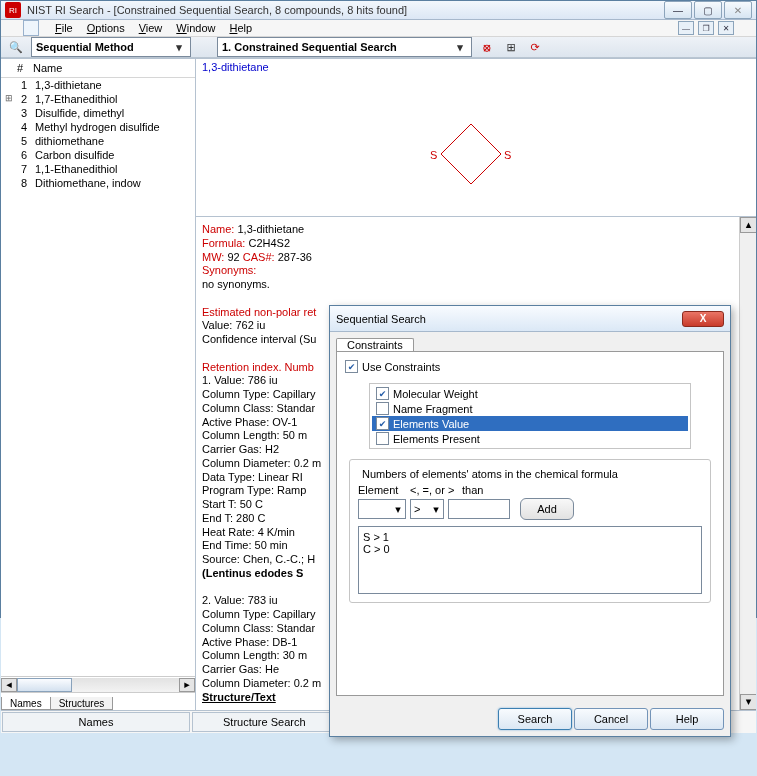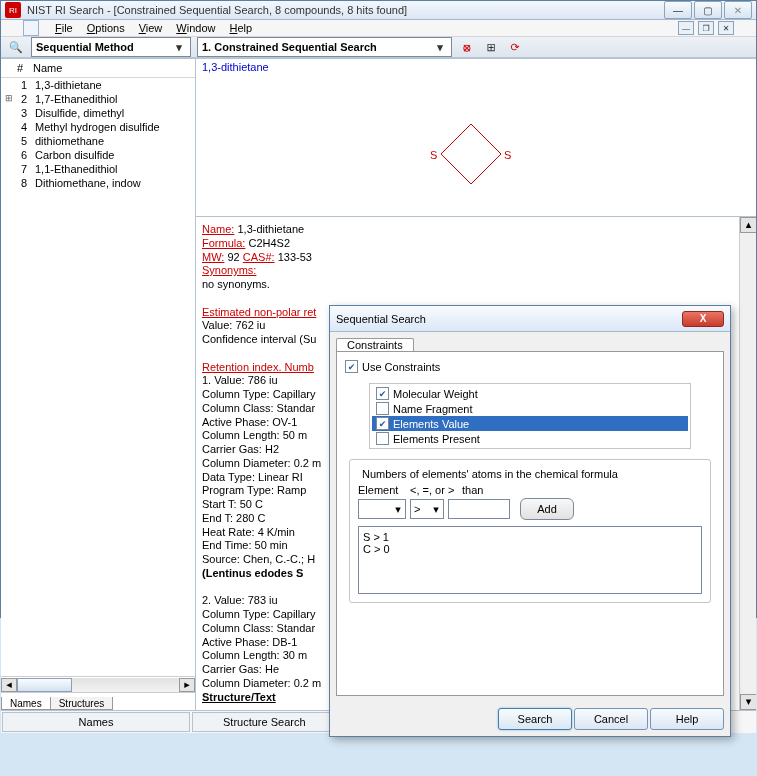--- a/index.html
+++ b/index.html
@@ -18,21 +18,21 @@
 .menubar span u { text-decoration: underline; }
 .menubar .mdibtn { width:16px; height:14px; border:1px solid #8ca4bb; background:#e8f0f8; margin-left:2px; display:flex; align-items:center; justify-content:center; font-size:8px; color:#334;}
 .menubar .spacer { flex:1; }
 
 .toolbar { height: 26px; background:linear-gradient(#eef2f7,#dde5ee); border-bottom:1px solid #b9c5d1; display:flex; align-items:center; padding:0 6px; gap:6px;}
 .toolbar .icon { width:18px; height:18px; display:flex; align-items:center; justify-content:center; color:#333;}
 .combo { background:#fff; border:1px solid #7a8a9c; height:20px; display:flex; align-items:center; padding:0 4px; }
 .combo .cval { flex:1; white-space:nowrap; overflow:hidden; }
 .combo .carrow { width:14px; text-align:center; color:#333; }
 .combo.method { width:160px; font-weight:bold;}
-.combo.search { width:255px; font-weight:bold;}
+.combo.search { width:255px; font-weight:bold;margin-left:20px;}
 
 .client { flex:1; display:flex; border-top:1px solid #b5c2d0; background:#fff; position:relative; }
 .left-pane { width:195px; border-right:1px solid #b5c2d0; display:flex; flex-direction:column;}
 .hitlist-head { display:flex; border-bottom:1px solid #d6d6d6; padding:3px 4px; }
 .hitlist-head .colnum { width:28px; text-align:right; padding-right:10px;}
 .hitlist { flex:1; overflow:auto; }
 .hitrow { display:flex; padding:1px 4px; }
 .hitrow .exp { width:12px; color:#666; font-size:9px;}
 .hitrow .num { width:18px; text-align:right; padding-right:8px;}
 .hitrow .nm { white-space:nowrap;}
@@ -42,21 +42,21 @@
 .hscroll .thumb { position:absolute; left:0; top:0; width:55px; height:14px; background:linear-gradient(#fafcff,#d4e1ef); border:1px solid #89a2bb;}
 .tabs-bottom { height:18px; display:flex; align-items:flex-end; border-top:1px solid #ccc;}
 .tab { border:1px solid #999; border-top:none; padding:1px 8px 0 8px; background:#f3f3f3; margin-right:-1px; font-size:10px;}
 .tab.active { background:#fff;}
 
 .right-pane { flex:1; display:flex; flex-direction:column; position:relative;}
 .structure-view { height:158px; border-bottom:1px solid #b5c2d0; position:relative;}
 .molname { position:absolute; top:2px; left:6px; color:#00c; }
 .mol { position:absolute; top:60px; left:230px; }
 .detail { flex:1; overflow:auto; padding:6px; font-size:11px; line-height:1.25; position:relative;}
-.detail .red { color:#c00; text-decoration:underline;}
+.detail .red { color:#c00; }
 .detail .bolt { font-weight:bold; }
 .vscroll { position:absolute; right:0; top:0; bottom:0; width:17px; background:#f0f0f0; border-left:1px solid #ccc; z-index:1;}
 .vscroll .sbtn { width:17px; height:16px; border:1px solid #999; background:#e5e5e5; display:flex; align-items:center; justify-content:center; position:absolute;}
 
 .bottom-bar { height:24px; border-top:1px solid #b5c2d0; display:flex; background:#f6f6f6;}
 .bottom-bar .bbtn { border:1px solid #b5c2d0; padding:3px 30px; margin:1px; background:#f0f3f6;}
 
 
 .dialog { position:absolute; left:329px; top:305px; width:402px; height:432px; background:#f0f0f0; border:1px solid #5a7fa0; box-shadow: 3px 3px 8px rgba(0,0,0,0.3); display:flex; flex-direction:column; z-index:100;}
 .dlg-title { height:26px; background:linear-gradient(#f8fbff,#dbe8f6); border-bottom:1px solid #a6b8cc; display:flex; align-items:center; padding:0 6px;}
@@ -194,21 +194,21 @@
           <text x="78" y="40" fill="#c00" font-size="12">S</text>
         </svg>
       </div>
       <div class="detail">
         <div class="vscroll">
           <div class="sbtn" style="top:0">▴</div>
           <div class="sbtn" style="bottom:0">▾</div>
         </div>
         <div><span class="red">Name:</span> <span>1,3-dithietane</span></div>
         <div><span class="red">Formula:</span> <span>C2H4S2</span></div>
-        <div><span class="red">MW:</span> <span>92</span> <span class="red">CAS#:</span> <span>133-53</span></div>
+        <div><span class="red">MW:</span> <span>92</span> <span class="red">CAS#:</span> <span>287-36</span></div>
         <div><span class="red">Synonyms:</span></div>
         <div>no synonyms.</div>
         <br>
         <div class="red">Estimated non-polar ret</div>
         <div>Value: 762 iu</div>
         <div>Confidence interval (Su</div>
         <br>
         <div class="red">Retention index. Numb</div>
         <div>1. Value: 786 iu</div>
         <div>Column Type: Capillary</div>

